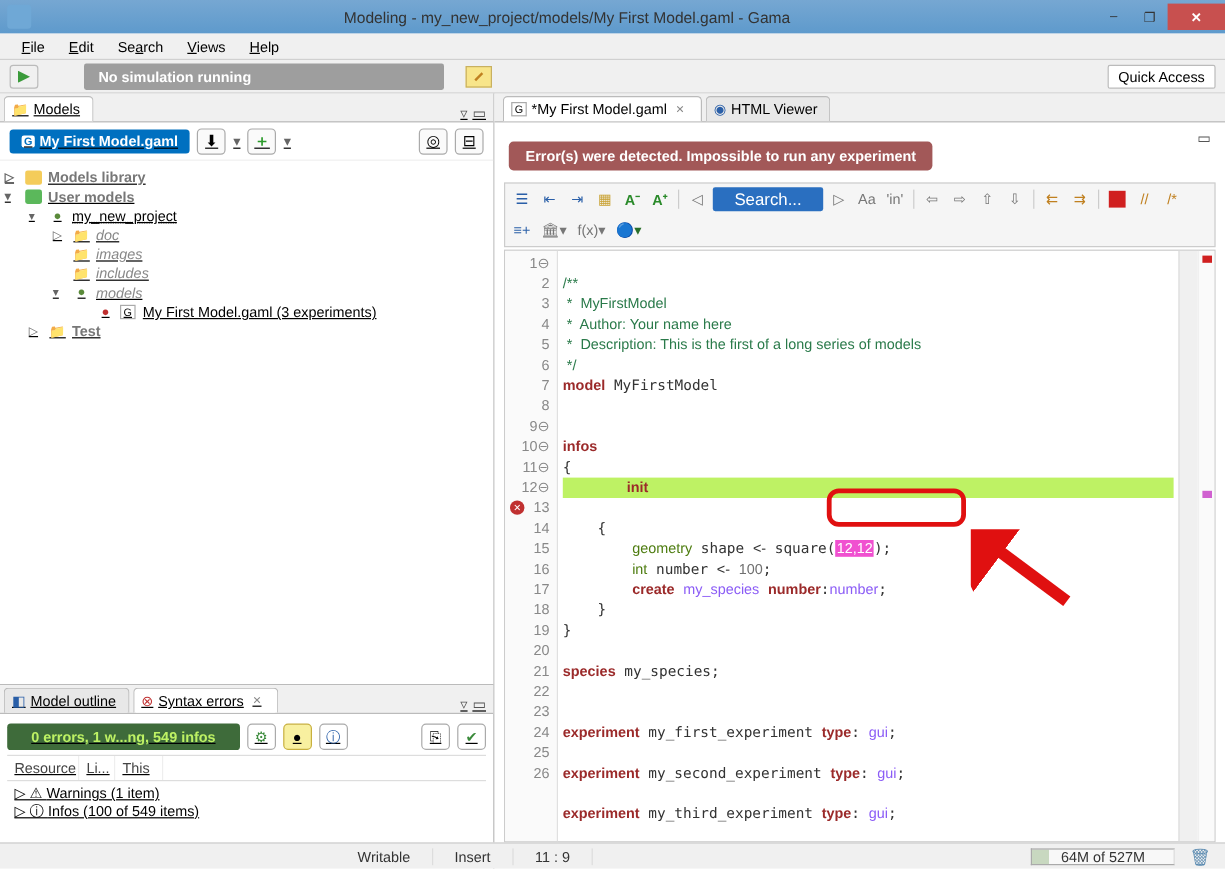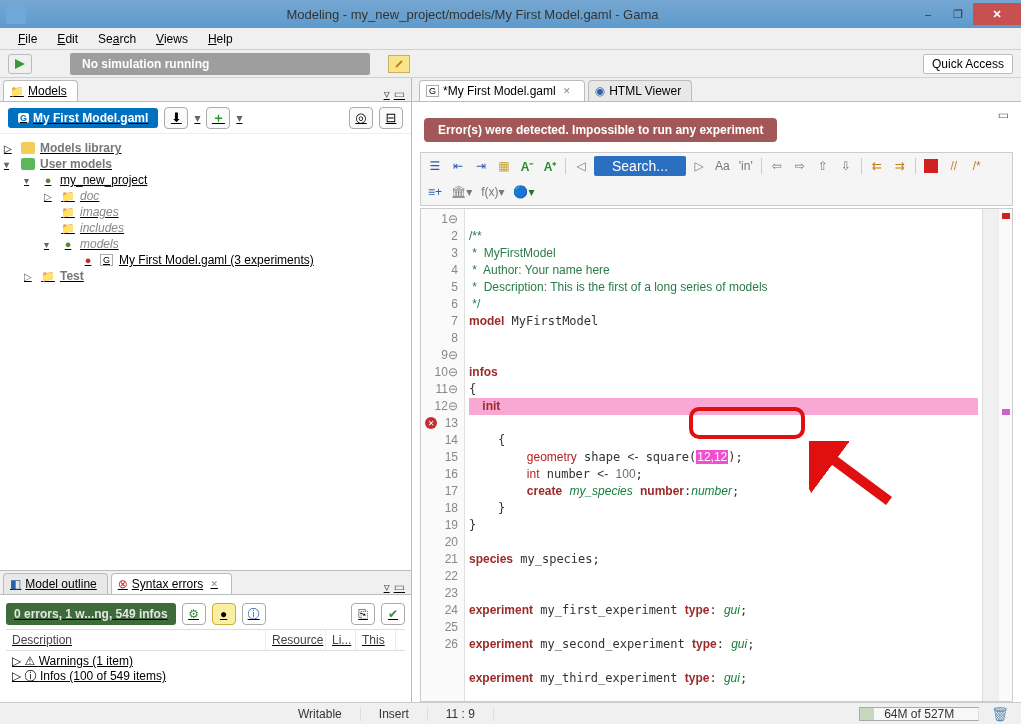--- a/index.html
+++ b/index.html
@@ -49,21 +49,21 @@
 .indent { display: inline-block; width: 16px; }
 .twisty { width: 12px; color: #666; font-size: 10px; }
 .tree-icon { width: 16px; height: 14px; display: inline-flex; align-items: center; justify-content: center; font-size: 11px; }
 .lib-icon { background: #f4cc5a; border-radius: 2px; width:14px; height:12px; }
 .user-icon { background: #5bb85b; border-radius: 2px; width:14px; height:12px; }
 .tree-row.bold { font-weight: bold; color: #777; }
 
 
 .bottom-tabs { border-top: 1px solid #bbb; }
 .syntax-panel { padding: 4px 6px; }
-.error-bar { background: #3e6b3a; color: #e5e5e5; padding: 4px 8px; border-radius: 3px; display: inline-block; font-weight: bold; }
+.error-bar { background: #3e6b3a; color: #bef264; padding: 4px 20px; border-radius: 3px; display: inline-block; font-weight: bold; }
 .err-tool-row { display: flex; align-items: center; gap: 6px; margin: 4px 0; }
 .err-btn { width: 24px; height: 22px; border: 1px solid #aaa; border-radius: 4px; display:flex; align-items:center; justify-content:center; }
 .err-table-head { display: flex; border-top: 1px solid #ddd; border-bottom: 1px solid #ddd; font-size: 11px; color: #444; }
 .err-table-head > div { padding: 3px 6px; border-right: 1px solid #eee; }
 .err-list { font-size: 11px; padding: 3px 6px; }
 
 
 .editor-tab-bar { height: 24px; background: #f0f0f0; display: flex; align-items: flex-end; border-bottom: 1px solid #bbb; padding-left: 4px; }
 
 
@@ -81,25 +81,25 @@
 .search-box { background: #2a6fc0; color: #fff; padding: 2px 18px; border-radius: 2px; font-size: 14px; }
 .red-square { width: 14px; height: 14px; background: #d02020; }
 
 
 .editor-wrap { flex: 1; display: flex; margin: 2px 8px 4px 8px; border: 1px solid #ccc; position: relative; overflow: hidden; }
 .gutter { width: 44px; background: #fafafa; border-right: 1px solid #e0e0e0; text-align: right; color: #888; font-family: "Consolas", monospace; font-size: 12px; padding: 2px 6px 2px 2px; line-height: 17px; position: relative; }
 .gutter .err-mark { position: absolute; left: 2px; width: 12px; height: 12px; background: #c03030; border-radius: 50%; color: #fff; font-size: 8px; display:flex; align-items:center; justify-content:center; }
 .code { flex: 1; font-family: "Consolas", monospace; font-size: 12px; line-height: 17px; padding: 2px 4px; white-space: pre; color: #333; position: relative; }
 .c-com { color: #2a7a4a; }
 .c-kw { color: #9b2a2a; font-weight: bold; }
-.c-type { color: #b91c1c; }
-.c-attr { color: #15803d; font-style: italic; }
+.c-type { color: #4d7c0f; }
+.c-attr { color: #8b5cf6; }
 .c-op { color: #333; }
 .c-num { color: #707070; }
-.hl-line { background: #f9a8d4; display: block; }
+.hl-line { background: #bef264; display: block; padding-left: 40px; }
 .hl-err { background: #f050d0; color: #fff; padding: 0 1px; }
 .red-box { position: absolute; border: 4px solid #e01010; border-radius: 10px; top: 198px; left: 224px; width: 116px; height: 32px; pointer-events:none; }
 .red-arrow { position: absolute; top: 232px; left: 344px; pointer-events:none; }
 .scroll-v { width: 16px; background: #f0f0f0; border-left: 1px solid #ddd; }
 .overview { width: 14px; background: #fafafa; border-left: 1px solid #eee; position: relative; }
 .ov-mark { position: absolute; right: 2px; width: 8px; height: 6px; }
 .scroll-h { height: 16px; background: #f0f0f0; border-top: 1px solid #ddd; margin: 0 8px 2px 8px; }
 
 
 .statusbar { position: absolute; left:0; right:0; bottom: 0; height: 22px; background: #f0f0f0; border-top: 1px solid #ccc; display: flex; align-items: center; font-size: 11px; color: #333; }
@@ -257,21 +257,20 @@
         <div class="err-tool-row">
           <div class="error-bar">0 errors, 1 w...ng, 549 infos</div>
           <div class="err-btn" style="color:#3a8a3a">⚙</div>
           <div class="err-btn" style="background:#f8f0a0;border-color:#c8b040">●</div>
           <div class="err-btn" style="color:#2a5fa8">ⓘ</div>
           <div style="flex:1"></div>
           <div class="err-btn">⎘</div>
           <div class="err-btn" style="color:#3a8a3a">✔</div>
         </div>
         <div class="err-table-head">
-          <div style="width:260px">Description</div>
           <div style="width:60px">Resource</div>
           <div style="width:30px">Li...</div>
           <div style="width:40px">This</div>
         </div>
         <div class="err-list">
           <div>▷ ⚠ <span>Warnings (1 item)</span></div>
           <div>▷ ⓘ <span>Infos (100 of 549 items)</span></div>
         </div>
         <div style="height:14px;background:#f0f0f0;border-top:1px solid #ddd;margin-top:18px;"></div>
       </div>

